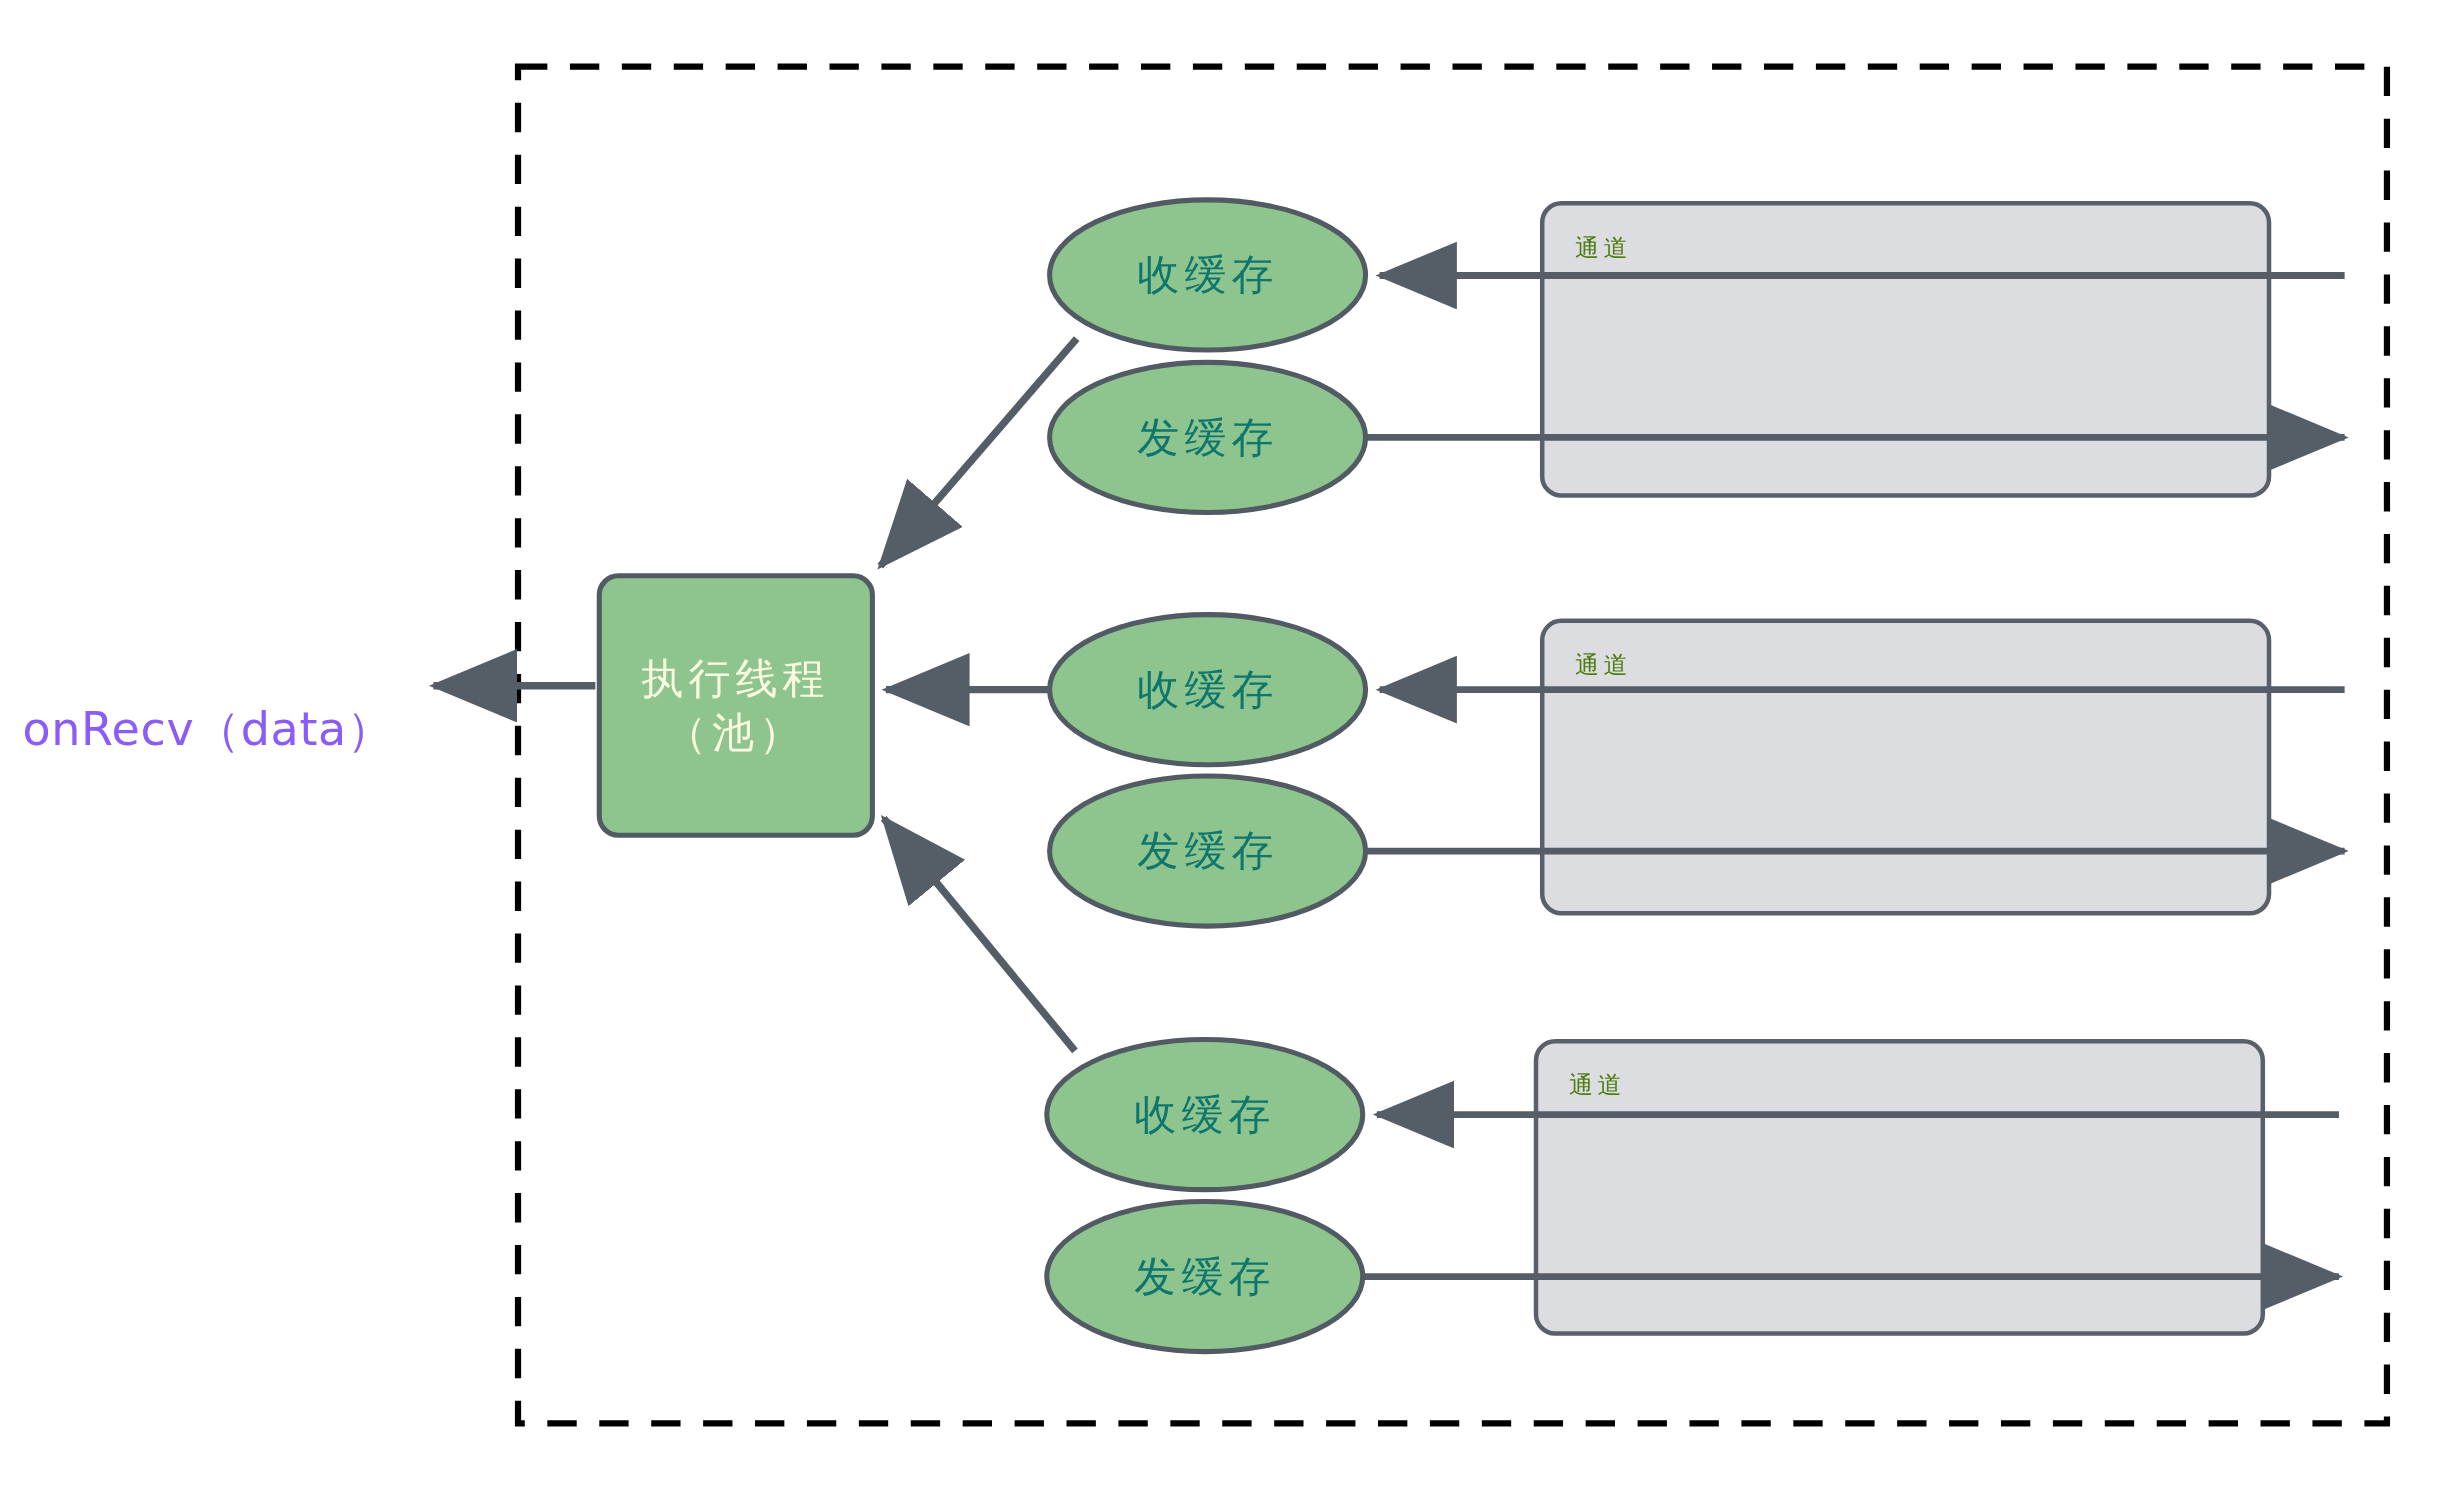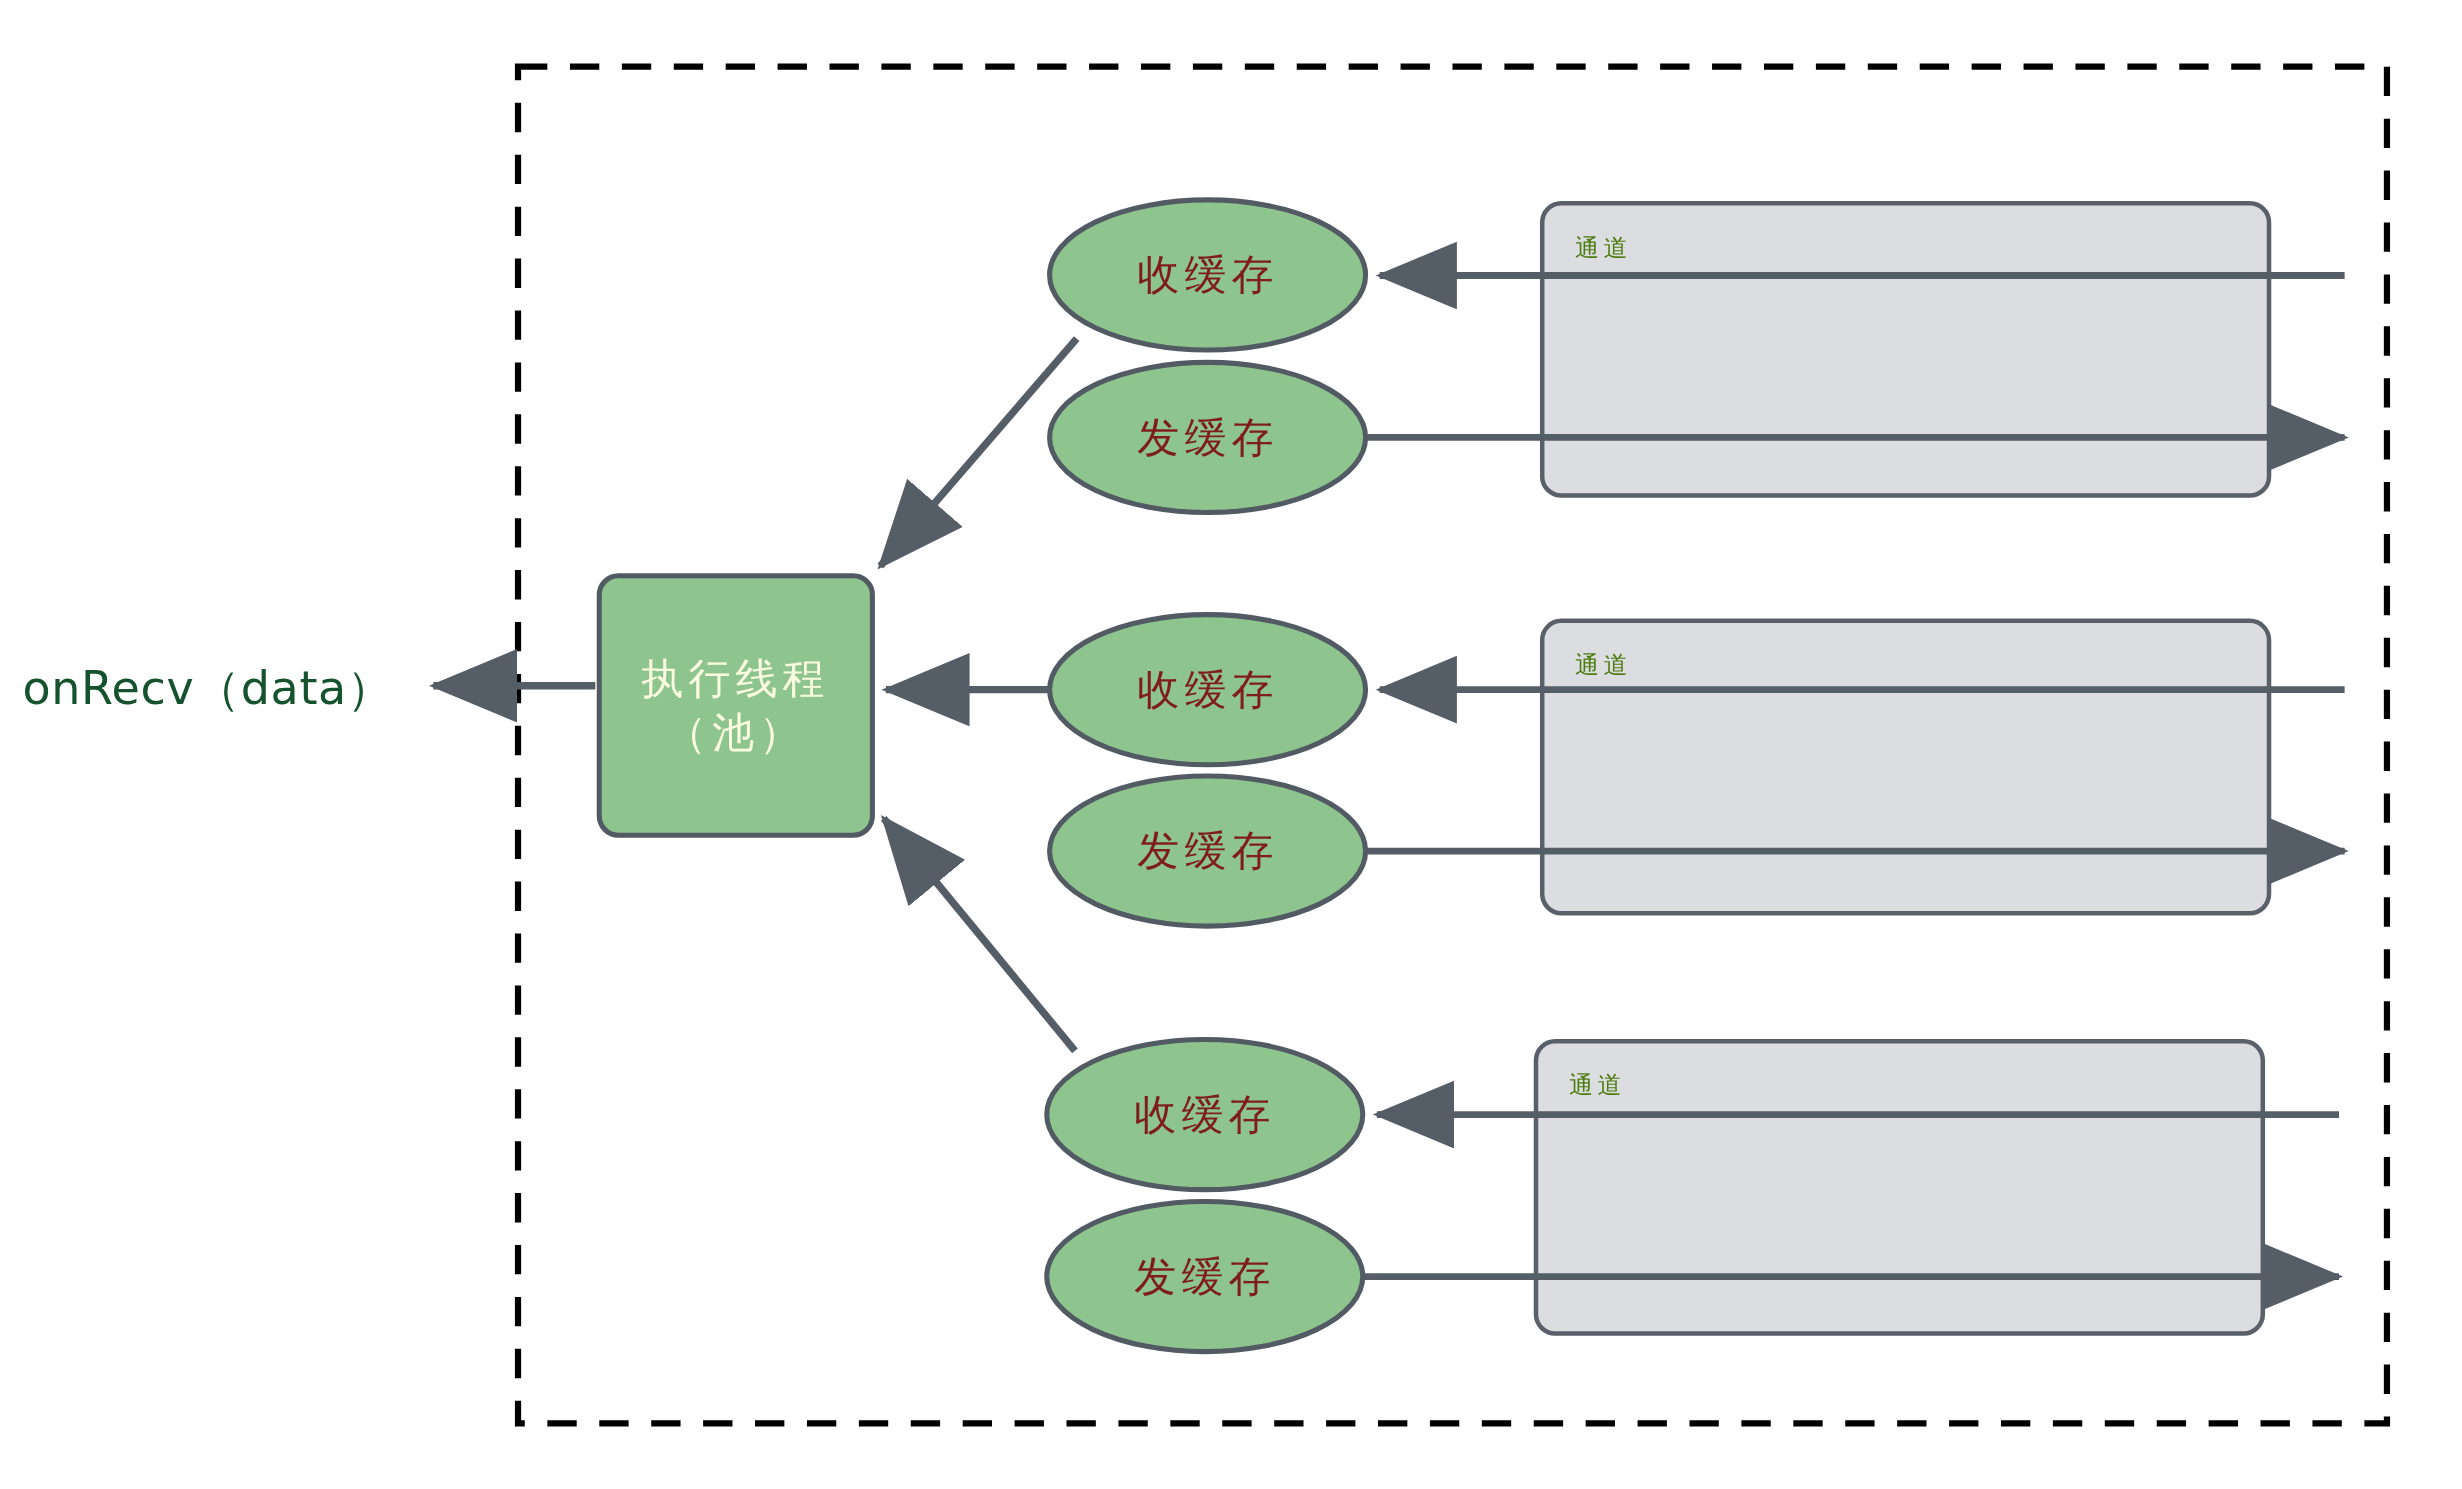--- a/index.html
+++ b/index.html
@@ -11,36 +11,37 @@
   svg.layer{position:absolute;left:0;top:0;width:2462px;height:1490px;}
   .node-label{
     position:absolute;
     display:flex;align-items:center;justify-content:center;
     text-align:center;
     pointer-events:none;
     white-space:pre-line;
     line-height:1.28;
   }
   .lbl-onrecv{
-    color:#14532d;
+    color:#8b5cf6;
     font-size:46px;
     letter-spacing:0.6px;
+    margin-top:41px;
   }
   .lbl-title{
     color:#0d0d0d;
     font-size:45px;
     letter-spacing:3.4px;
   }
   .lbl-channel{
     color:#4d7c0f;
     font-size:24px;
     letter-spacing:4.5px;
   }
   .lbl-green{
-    color:#7f1d1d;
+    color:#0f766e;
     font-size:42px;
     letter-spacing:5.1px;
   }
   .lbl-green-box{
     color:#fbfbe0;
     font-size:42px;
     letter-spacing:5.1px;
     text-align:center;
   }
 </style>

